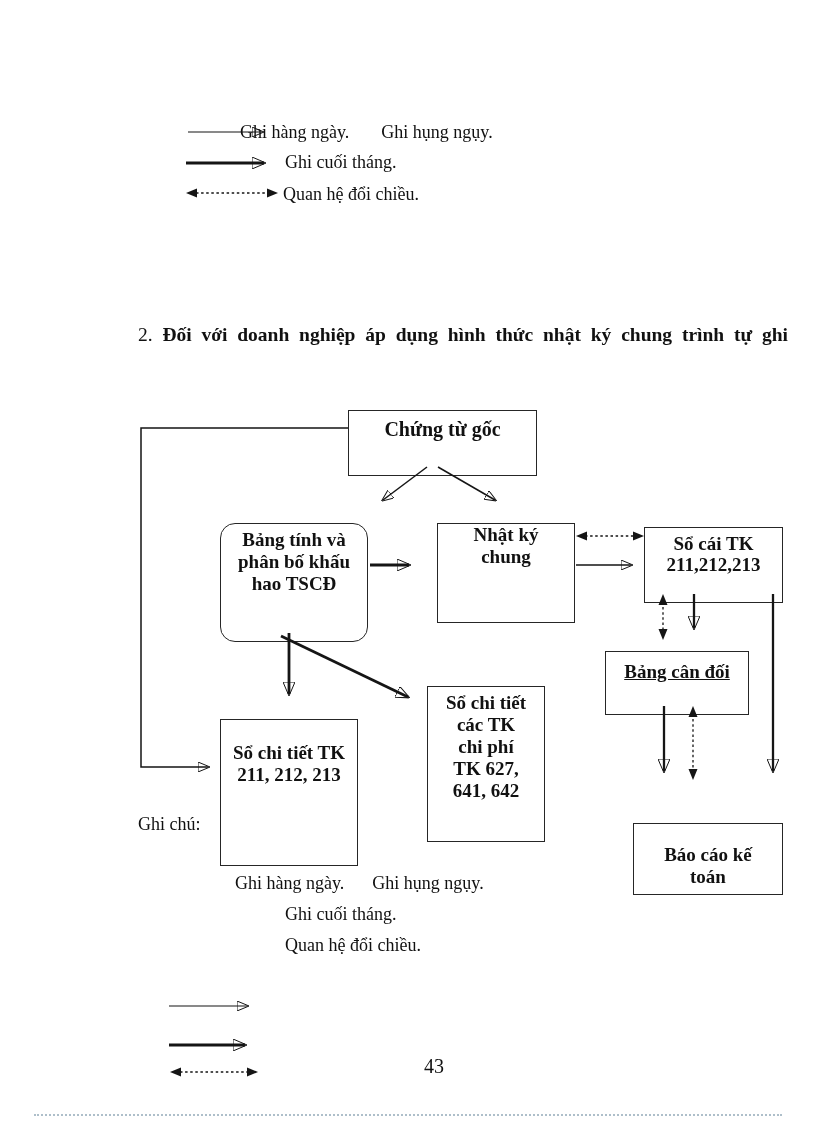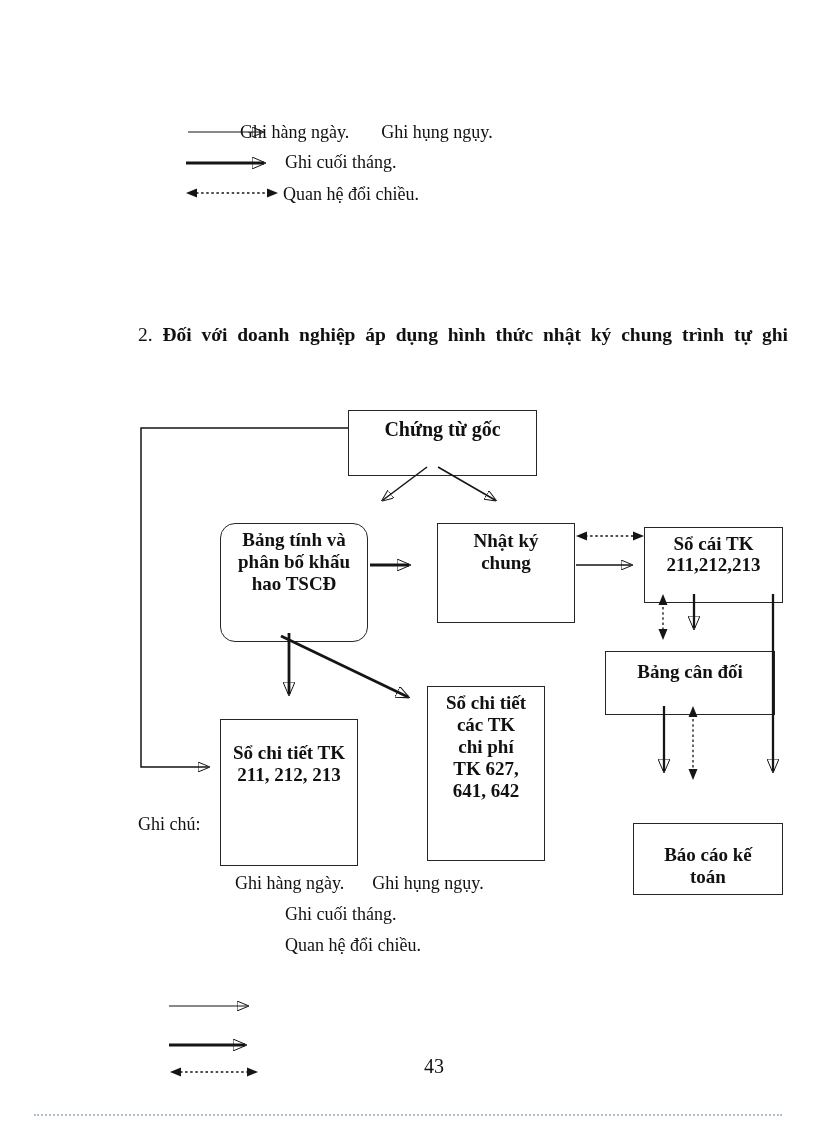--- a/index.html
+++ b/index.html
@@ -44,32 +44,32 @@
 <div class="abs para">
   <span class="pl1"><span class="num">2.</span> <span class="bold">Đối với doanh nghiệp áp dụng hình thức nhật ký chung trình tự ghi</span></span>
 </div>
 
 <div class="box" style="left:348px;top:400px;width:189px;height:66px;padding-top:7px;font-size:20px;">Chứng từ gốc</div>
 
 <div class="box" style="left:220px;top:513px;width:148px;height:119px;padding-top:5px;border-radius:15px;">Bảng tính và
 phân bố khấu
 hao TSCĐ</div>
 
-<div class="box" style="left:437px;top:513px;width:138px;height:100px;padding-top:6px;">Nhật ký
+<div class="box" style="left:437px;top:513px;width:138px;height:100px;">Nhật ký
 chung</div>
 
 <div class="box" style="left:644px;top:517px;width:139px;height:76px;padding-top:5px;line-height:21px;">Sổ cái TK
 211,212,213</div>
 
-<div class="box" style="left:605px;top:641px;width:170px;height:64px;padding-top:9px;">Bảng cân đối</div>
+<div class="box" style="left:605px;top:641px;width:144px;height:64px;padding-top:9px;text-decoration:underline;">Bảng cân đối</div>
 
 <div class="box" style="left:220px;top:709px;width:138px;height:147px;padding-top:22px;">Sổ chi tiết TK
 211, 212, 213</div>
 
-<div class="box" style="left:427px;top:676px;width:118px;height:175px;padding-top:5px;">Sổ chi tiết
+<div class="box" style="left:427px;top:676px;width:118px;height:156px;padding-top:5px;">Sổ chi tiết
 các TK
 chi phí
 TK 627,
 641, 642</div>
 
 <div class="box" style="left:633px;top:813px;width:150px;height:72px;padding-top:20px;">Báo cáo kế
 toán</div>
 
 <div class="abs txt" style="left:138px;top:814px;">Ghi chú:</div>
 

